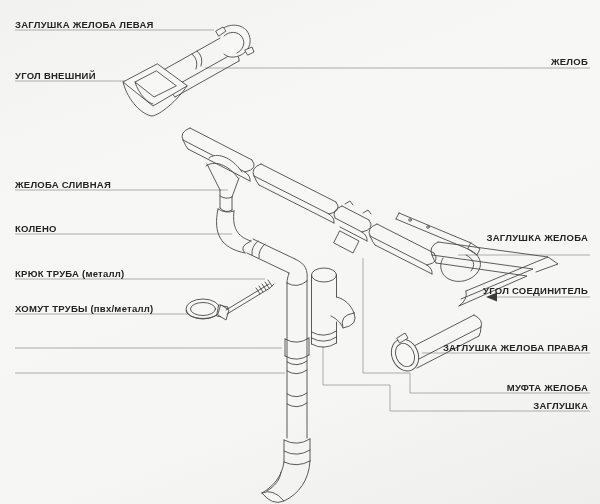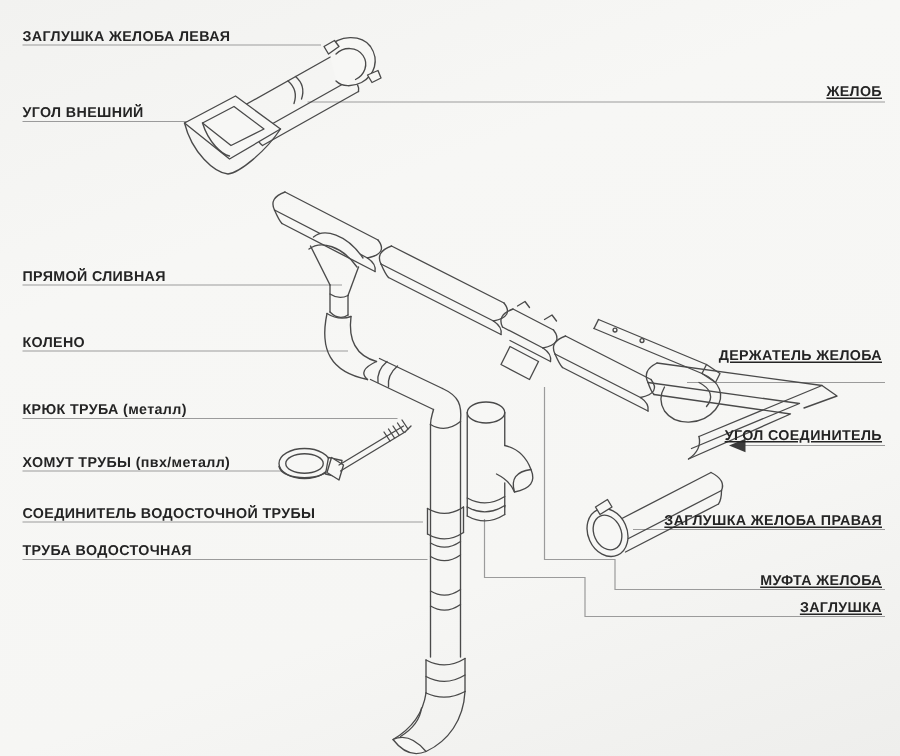--- a/index.html
+++ b/index.html
@@ -14,21 +14,21 @@
   .lbl{
     position:absolute;
     font-size:9.5px;
     font-weight:700;
     letter-spacing:.25px;
     color:#242424;
     white-space:nowrap;
     line-height:11.5px;
   }
   .lbl.left{left:15px;}
-  .lbl.right{right:12px;text-align:right;text-decoration:underline;}
+  .lbl.right{right:12px;text-align:right;}
 </style>
 </head>
 <body>
 
 <div class="stage">
 
 <svg width="600" height="504" viewBox="0 0 600 504">
 
   <g stroke="#9b9b9b" stroke-width="0.8" fill="none">
     <path d="M15,30H214"></path>
@@ -235,29 +235,27 @@
       <path d="M265,282 l4,6"></path>
       <path d="M268,280 l4,6"></path>
       <path d="M270,288 l4,-4"></path>
     </g>
 
   </g>
 </svg>
 
   <div class="lbl left" style="top:19px">ЗАГЛУШКА ЖЕЛОБА ЛЕВАЯ</div>
   <div class="lbl left" style="top:70px">УГОЛ ВНЕШНИЙ</div>
-  <div class="lbl left" style="top:179px">ПРЯМОЙ СЛИВНАЯ</div>
+  <div class="lbl left" style="top:179px">ЖЕЛОБА СЛИВНАЯ</div>
   <div class="lbl left" style="top:223px">КОЛЕНО</div>
   <div class="lbl left" style="top:268px">КРЮК ТРУБА (металл)</div>
   <div class="lbl left" style="top:303px">ХОМУТ ТРУБЫ (пвх/металл)</div>
-  <div class="lbl left" style="top:337px">СОЕДИНИТЕЛЬ ВОДОСТОЧНОЙ ТРУБЫ</div>
-  <div class="lbl left" style="top:362px">ТРУБА ВОДОСТОЧНАЯ</div>
 
   <div class="lbl right" style="top:56px">ЖЕЛОБ</div>
   <div class="lbl right" style="top:232px">
-    <span style="display:block">ДЕРЖАТЕЛЬ ЖЕЛОБА</span>
+    <span style="display:block">ЗАГЛУШКА ЖЕЛОБА</span>
   </div>
   <div class="lbl right" style="top:285px">УГОЛ СОЕДИНИТЕЛЬ</div>
   <div class="lbl right" style="top:342px">ЗАГЛУШКА ЖЕЛОБА ПРАВАЯ</div>
   <div class="lbl right" style="top:382px">МУФТА ЖЕЛОБА</div>
   <div class="lbl right" style="top:400px">ЗАГЛУШКА</div>
 
 </div>
 
 </body></html>

